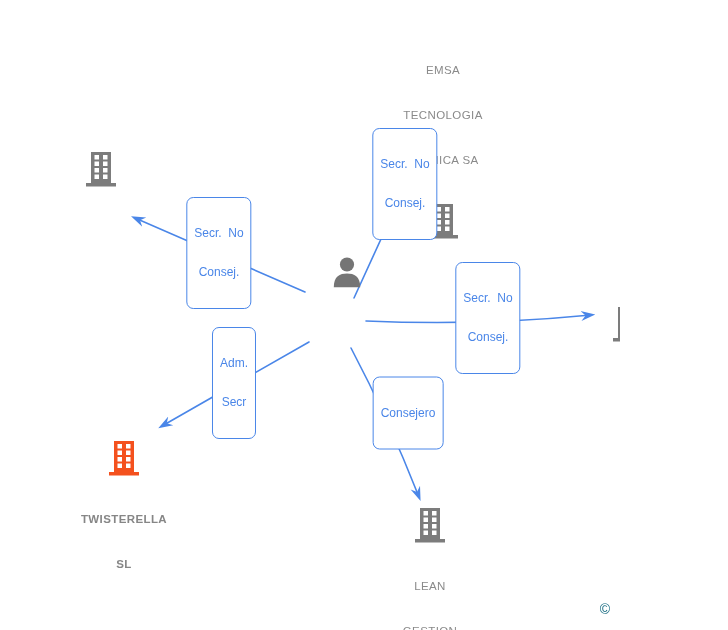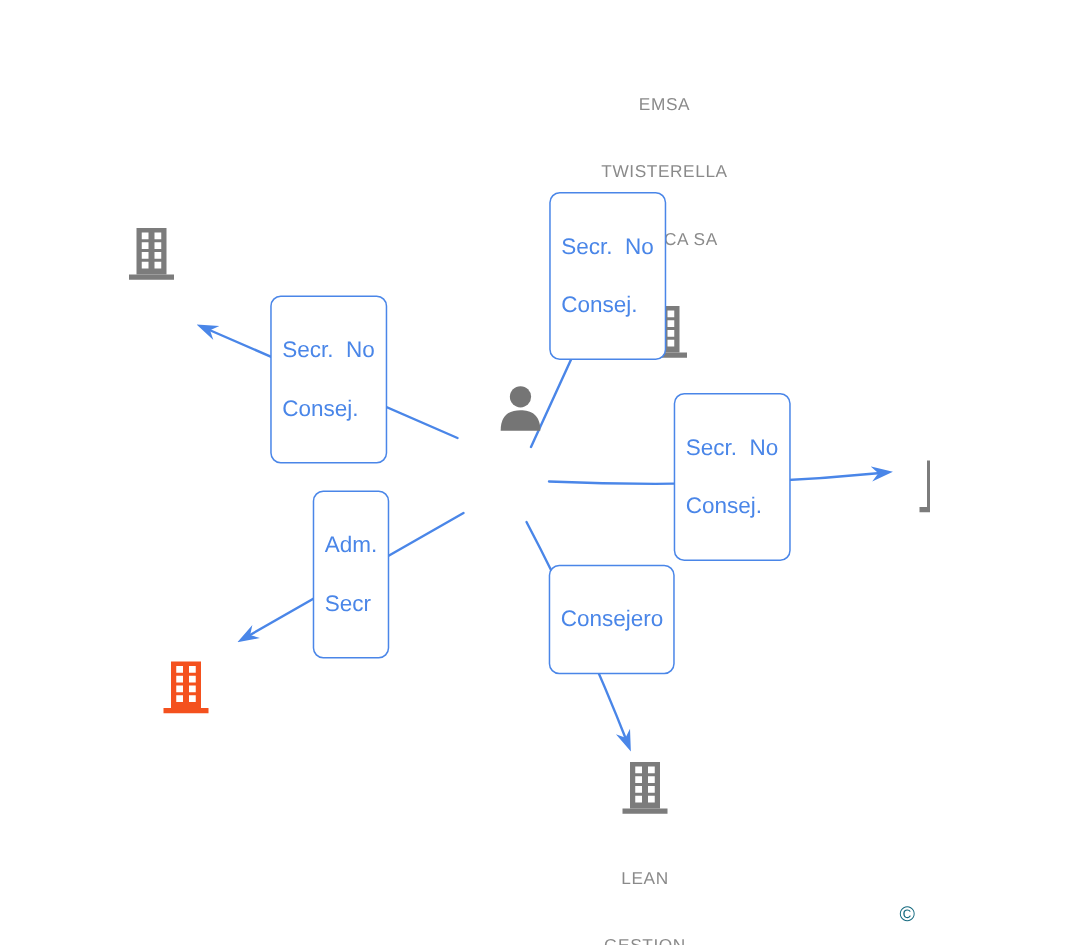--- a/index.html
+++ b/index.html
@@ -28,22 +28,22 @@
   .bold-label{font-weight:bold;color:#868686;}
   .bicon{margin-top:5px;}
   .picon{margin-top:8px;}
   .elabel{
     position:absolute;
     transform:translate(-50%,-50%);
     background:#ffffff;
     border:1px solid #4a86e8;
     border-radius:7px;
     color:#4a86e8;
-    font-size:15px;line-height:13px;
-    text-align:left;
+    font-size:12px;line-height:13px;
+    text-align:center;
     padding:3px 7px;
     white-space:pre;
   }
   .elabel span{display:block;}
   #watermark{
     position:absolute;
     right:5px;top:601px;
     display:flex;align-items:baseline;
     user-select:none;
   }
@@ -94,21 +94,21 @@
       <path d="M305 292 L135 218" marker-end="url(#arrow)"></path>
       <path d="M366 321 Q480 326 591 315" marker-end="url(#arrow)"></path>
       <path d="M309 342 L162 426" marker-end="url(#arrow)"></path>
       <path d="M351 348 Q388 418 419 497" marker-end="url(#arrow)"></path>
     </g>
   </svg>
 
   <div class="node" style="left:363px;top:33px;">
     <div class="nlabel">
       <span>EMSA</span>
-      <span>TWISTERELLA</span>
+      <span>TECNOLOGIA</span>
       <span>QUIMICA SA</span>
     </div>
     <svg class="bicon" width="36" height="36">
       <use href="#sym-building" fill="#7c7c7c"></use>
     </svg>
   </div>
 
   <div class="node" style="left:21px;top:146px;">
     <svg class="bicon" width="36" height="36">
       <use href="#sym-building" fill="#7c7c7c"></use>
@@ -124,20 +124,24 @@
   <div class="node" style="left:548px;top:306px;">
     <svg width="36" height="36">
       <use href="#sym-building" fill="#7c7c7c"></use>
     </svg>
   </div>
 
   <div class="node" style="left:44px;top:440px;">
     <svg width="36" height="36">
       <use href="#sym-building" fill="#f4511e"></use>
     </svg>
+    <div class="nlabel bold-label" style="margin-top:6px;">
+      <span>TWISTERELLA</span>
+      <span>SL</span>
+    </div>
   </div>
 
   <div class="node" style="left:350px;top:507px;">
     <svg width="36" height="36">
       <use href="#sym-building" fill="#7c7c7c"></use>
     </svg>
     <div class="nlabel" style="margin-top:6px;">
       <span>LEAN</span>
       <span>GESTION</span>
       

